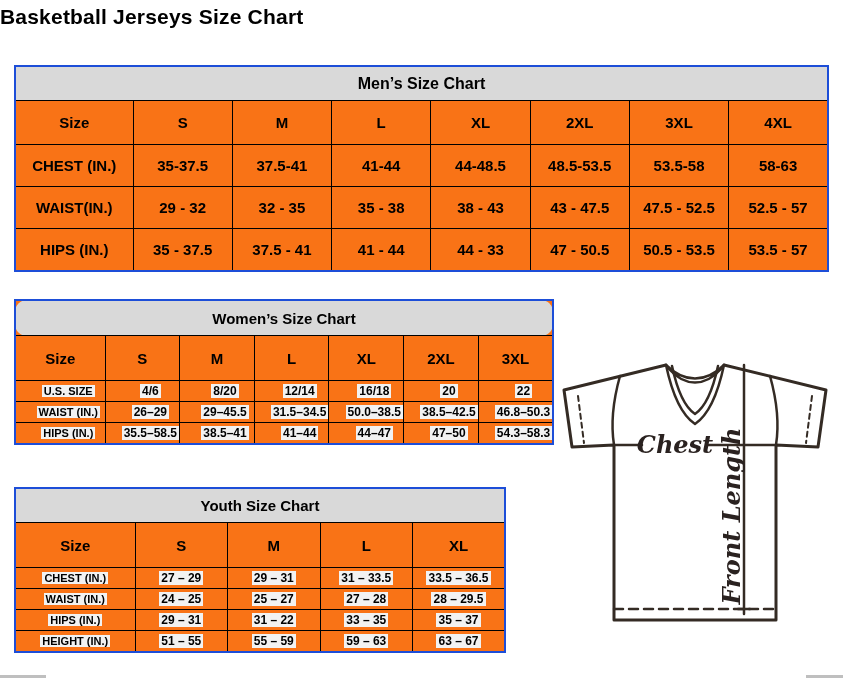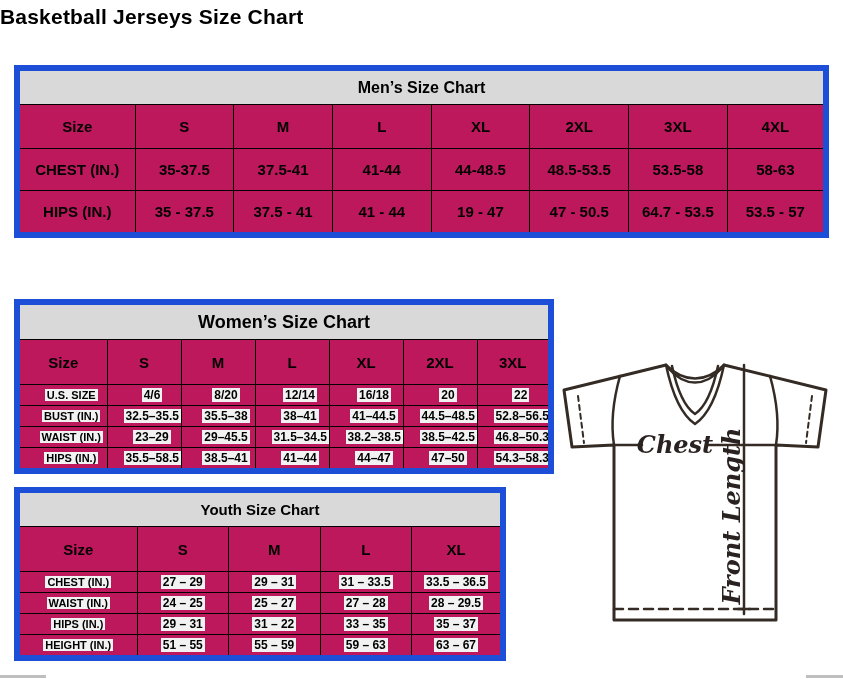--- a/index.html
+++ b/index.html
@@ -4,35 +4,35 @@
 <style>
   html,body { margin:0; padding:0; }
   body {
     width:843px; height:679px; position:relative; overflow:hidden;
     background:#ffffff; font-family:"Liberation Sans", sans-serif; color:#000;
   }
   .page-title {
     position:absolute; top:5px; left:0; width:810px; text-align:left;
     font-size:21px; font-weight:bold; letter-spacing:0.2px;
   }
-  table { border-collapse:collapse; table-layout:fixed; position:absolute; background:#be185d; border:6px solid #1d4ed8; }
+  table { border-collapse:collapse; table-layout:fixed; position:absolute; background:#f97316; border:2px solid #1d4ed8; }
   td { border:1px solid #000; text-align:center; vertical-align:middle; padding:0; overflow:hidden; white-space:nowrap; }
   tr.band td { background:#d9d9d9; font-weight:bold; font-size:16px; border-bottom:1px solid #000; }
   tr.cols td { font-weight:bold; }
   tr.data td { font-weight:bold; }
 
   
   #mens { left:14px; top:65px; width:815px; }
   #mens tr.band td { height:33px; }
   #mens tr.cols td { height:43px; font-size:15px; }
   #mens tr.data td { height:41px; font-size:15px; }
 
   
   #womens { left:14px; top:299px; width:540px; }
-  #womens tr.band td { height:34px; font-size:18px; }
+  #womens tr.band td { height:34px; font-size:15px;border-radius:12px; }
   #womens tr.cols td { height:44px; font-size:15px; }
   #womens tr.data td { height:20px; font-size:12px;padding-left:16px; }
   #womens tr.data td.lbl { font-size:11px; }
 
   
   #youth { left:14px; top:487px; width:492px; }
   #youth tr.band td { height:33px; font-size:15px; }
   #youth tr.cols td { height:44px; font-size:15px; }
   #youth tr.data td { height:20px; font-size:12px; }
   #youth tr.data td.lbl { font-size:11px; }
@@ -81,27 +81,37 @@
     <td class="lbl">CHEST (IN.)</td>
     <td>35-37.5</td>
     <td>37.5-41</td>
     <td>41-44</td>
     <td>44-48.5</td>
     <td>48.5-53.5</td>
     <td>53.5-58</td>
     <td>58-63</td>
   </tr>
   <tr class="data">
+    <td class="lbl">WAIST(IN.)</td>
+    <td>29 - 32</td>
+    <td>32 - 35</td>
+    <td>35 - 38</td>
+    <td>38 - 43</td>
+    <td>43 - 47.5</td>
+    <td>47.5 - 52.5</td>
+    <td>52.5 - 57</td>
+  </tr>
+  <tr class="data">
     <td class="lbl">HIPS (IN.)</td>
     <td>35 - 37.5</td>
     <td>37.5 - 41</td>
     <td>41 - 44</td>
-    <td>19 - 47</td>
+    <td>44 - 33</td>
     <td>47 - 50.5</td>
-    <td>64.7 - 53.5</td>
+    <td>50.5 - 53.5</td>
     <td>53.5 - 57</td>
   </tr>
 </tbody>
   </table>
 
 <table id="womens">
   <colgroup>
     <col style="width:90px">
       <col>
       <col>
@@ -126,34 +136,25 @@
   <tr class="data">
     <td class="lbl"><span class="hl">U.S. SIZE</span></td>
     <td><span class="hl">4/6</span></td>
     <td><span class="hl">8/20</span></td>
     <td><span class="hl">12/14</span></td>
     <td><span class="hl">16/18</span></td>
     <td><span class="hl">20</span></td>
     <td><span class="hl">22</span></td>
   </tr>
   <tr class="data">
-    <td class="lbl"><span class="hl">BUST (IN.)</span></td>
-    <td><span class="hl">32.5–35.5</span></td>
-    <td><span class="hl">35.5–38</span></td>
-    <td><span class="hl">38–41</span></td>
-    <td><span class="hl">41–44.5</span></td>
-    <td><span class="hl">44.5–48.5</span></td>
-    <td><span class="hl">52.8–56.5</span></td>
-  </tr>
-  <tr class="data">
     <td class="lbl"><span class="hl">WAIST (IN.)</span></td>
-    <td><span class="hl">23–29</span></td>
+    <td><span class="hl">26–29</span></td>
     <td><span class="hl">29–45.5</span></td>
     <td><span class="hl">31.5–34.5</span></td>
-    <td><span class="hl">38.2–38.5</span></td>
+    <td><span class="hl">50.0–38.5</span></td>
     <td><span class="hl">38.5–42.5</span></td>
     <td><span class="hl">46.8–50.3</span></td>
   </tr>
   <tr class="data">
     <td class="lbl"><span class="hl">HIPS (IN.)</span></td>
     <td><span class="hl">35.5–58.5</span></td>
     <td><span class="hl">38.5–41</span></td>
     <td><span class="hl">41–44</span></td>
     <td><span class="hl">44–47</span></td>
     <td><span class="hl">47–50</span></td>

